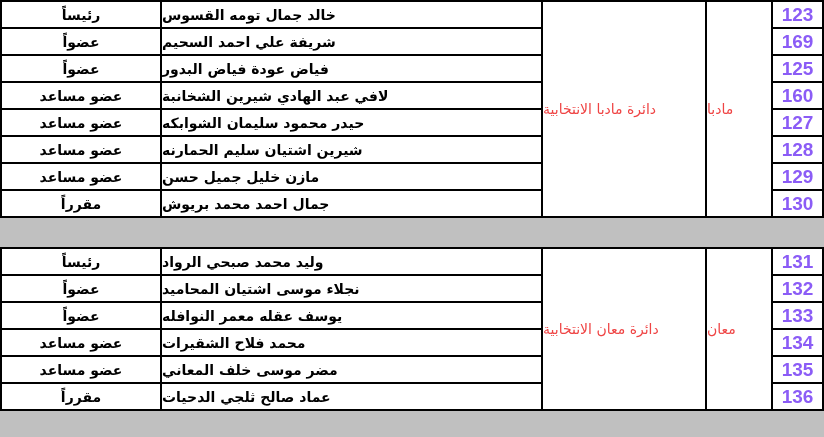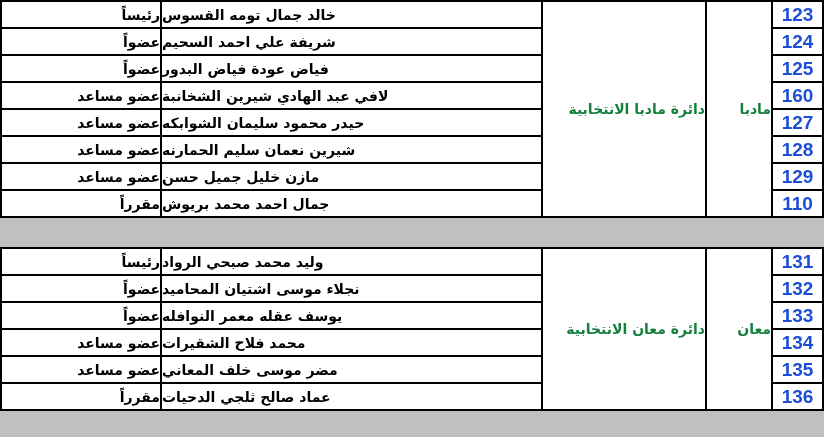--- a/index.html
+++ b/index.html
@@ -30,42 +30,42 @@
     white-space: nowrap;
     vertical-align: middle;
     background: #ffffff;
     padding: 0;
   }
   td.num-cell {
     font-family: "Liberation Sans", sans-serif;
     font-weight: bold;
     font-size: 19px;
     text-align: center;
-    color: #1d4ed8;
+    color: #8b5cf6;
   }
   td.short-cell, td.full-cell {
     font-family: "DejaVu Sans", sans-serif;
-    font-weight: bold;
+    font-weight: normal;
     font-size: 14px;
-    text-align: right;
-    color: #15803d;
+    text-align: left;
+    color: #ef4444;
   }
   td.name-cell {
     font-family: "DejaVu Sans", sans-serif;
     font-weight: bold;
     font-size: 14px;
     text-align: left;
     padding: 0 4px;
     color: #000000;
   }
   td.role-cell {
     font-family: "DejaVu Sans", sans-serif;
     font-weight: bold;
     font-size: 14px;
-    text-align: right;
+    text-align: center;
     padding: 0 3px;
     color: #000000;
   }
   .band {
     width: 824px;
     background: #c0c0c0;
   }
   .band.mid { height: 29px; }
   .band.bottom { height: 26px; }
 </style>
@@ -84,51 +84,51 @@
     </colgroup>
     <tbody>
         <tr>
       <td class="num-cell">123</td>
       <td class="short-cell" rowspan="8">مادبا</td>
       <td class="full-cell" rowspan="8">دائرة مادبا الانتخابية</td>
       <td class="name-cell">خالد جمال تومه القسوس</td>
       <td class="role-cell">رئيساً</td>
     </tr>
     <tr>
-      <td class="num-cell">124</td>
+      <td class="num-cell">169</td>
       <td class="name-cell">شريفة علي احمد السحيم</td>
       <td class="role-cell">عضواً</td>
     </tr>
     <tr>
       <td class="num-cell">125</td>
       <td class="name-cell">فياض عودة فياض البدور</td>
       <td class="role-cell">عضواً</td>
     </tr>
     <tr>
       <td class="num-cell">160</td>
       <td class="name-cell">لافي عبد الهادي شيرين الشخانبة</td>
       <td class="role-cell">عضو مساعد</td>
     </tr>
     <tr>
       <td class="num-cell">127</td>
       <td class="name-cell">حيدر محمود سليمان الشوابكه</td>
       <td class="role-cell">عضو مساعد</td>
     </tr>
     <tr>
       <td class="num-cell">128</td>
-      <td class="name-cell">شيرين نعمان سليم الحمارنه</td>
+      <td class="name-cell">شيرين اشتيان سليم الحمارنه</td>
       <td class="role-cell">عضو مساعد</td>
     </tr>
     <tr>
       <td class="num-cell">129</td>
       <td class="name-cell">مازن خليل جميل حسن</td>
       <td class="role-cell">عضو مساعد</td>
     </tr>
     <tr>
-      <td class="num-cell">110</td>
+      <td class="num-cell">130</td>
       <td class="name-cell">جمال احمد محمد بريوش</td>
       <td class="role-cell">مقرراً</td>
     </tr>
   </tbody>
     </table>
 
   <div class="band mid"></div>
 
   <table class="sec">
     <colgroup>

